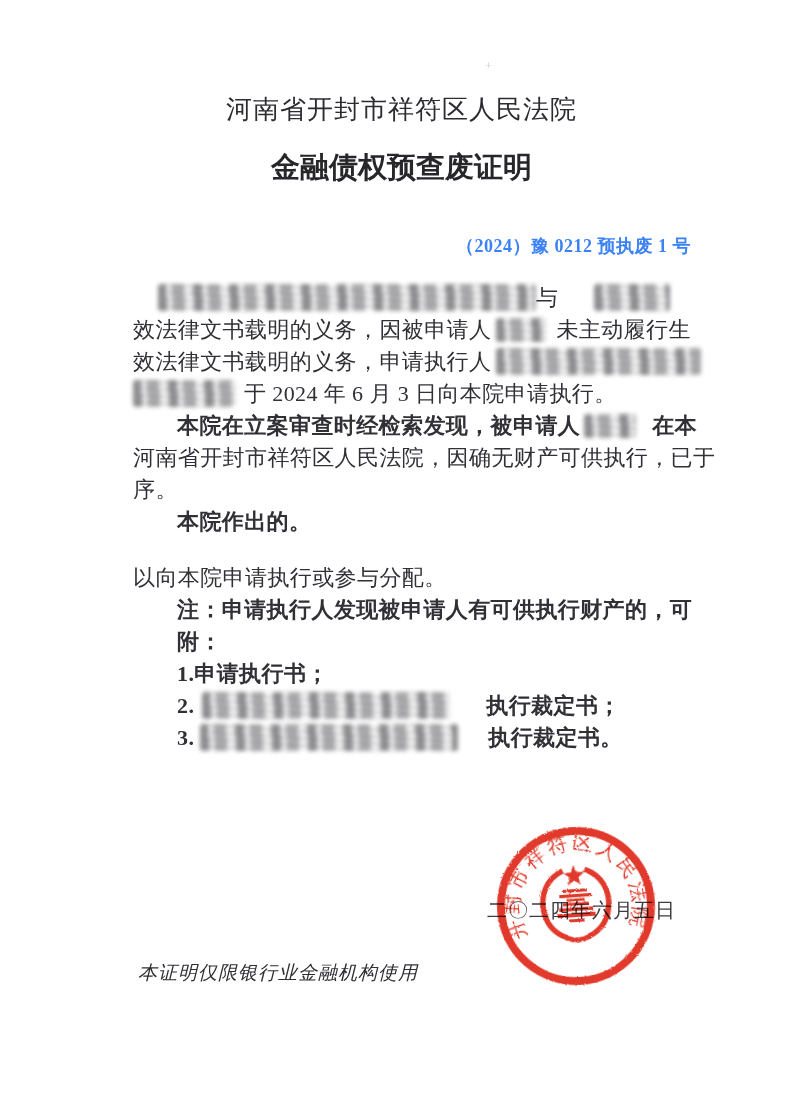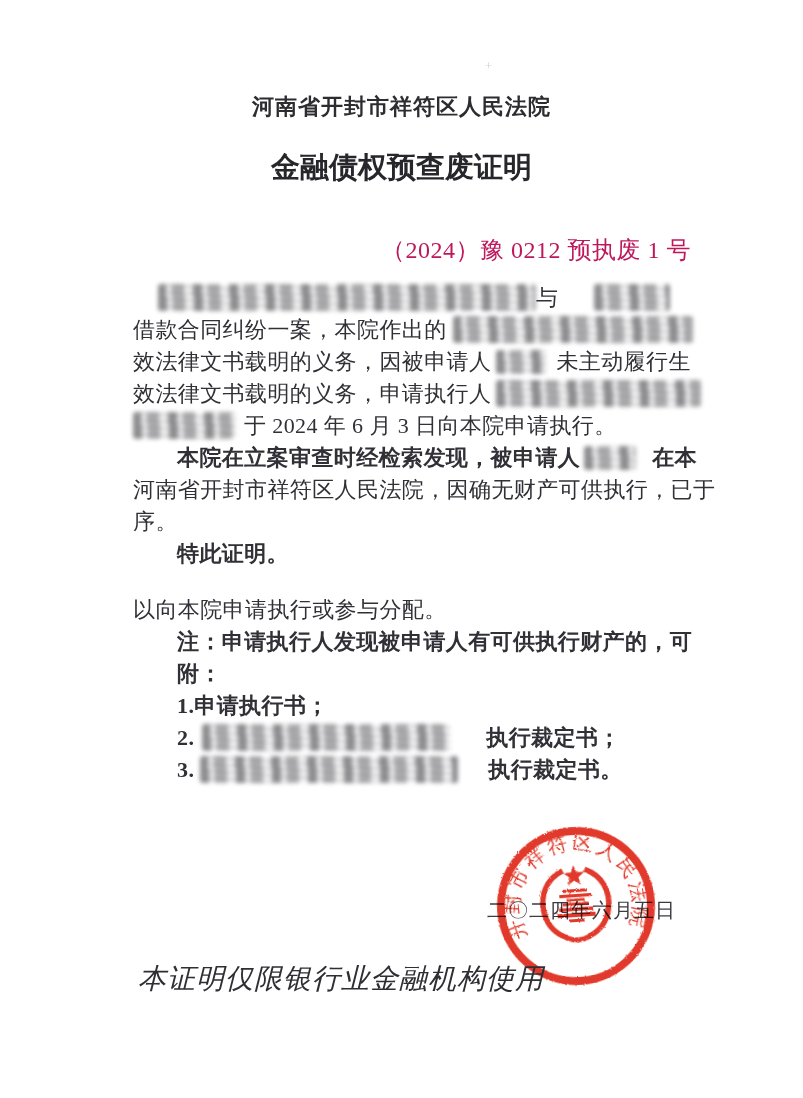--- a/index.html
+++ b/index.html
@@ -5,29 +5,29 @@
   html,body{margin:0;padding:0;background:#e9e9e9;}
   .page{
     position:relative;width:803px;height:1098px;margin:0 auto;
     background:#ffffff;overflow:hidden;
     font-family:"Liberation Serif","DejaVu Serif",serif;
     color:#2f2f34;
   }
   .reg-mark{position:absolute;left:485px;top:58px;font-size:13px;color:#9a9a9a;opacity:.45;}
   .court-name{
     position:absolute;top:92px;left:0;width:100%;text-align:center;
-    font-size:22px;font-weight:700;letter-spacing:1px;color:#2c2c31;
+    font-size:26px;font-weight:400;letter-spacing:1px;color:#2c2c31;
   }
   .doc-title{
     position:absolute;top:148px;left:0;width:100%;text-align:center;
     font-size:29px;font-weight:600;letter-spacing:0px;color:#26262b;
   }
   .case-number{
     position:absolute;top:234px;right:112px;
-    font-size:24px;letter-spacing:.5px;color:#be185d;
+    font-size:18px;letter-spacing:.5px;color:#3b82f6;font-weight:bold;
   }
   .body{
     position:absolute;top:282px;left:133px;width:572px;
     font-size:22px;letter-spacing:.4px;color:#303036;
   }
   .line{height:32px;line-height:32px;white-space:nowrap;}
   .line.indent{padding-left:44px;font-weight:bold;}
   .line.spacer{height:24px;}
   .t{display:inline-block;}
   .gap{display:inline-block;height:1px;vertical-align:middle;}
@@ -45,44 +45,43 @@
   .date-line{
     position:absolute;top:897px;left:487px;
     font-size:20px;letter-spacing:1px;color:#3b3b41;
   }
   .seal{
     position:absolute;left:482px;top:812px;
     mix-blend-mode:multiply;opacity:.93;filter:blur(.3px);
   }
   .footer{
     position:absolute;top:960px;left:138px;
-    font-size:28px;font-style:italic;letter-spacing:1px;color:#2e2e33;
+    font-size:19px;font-style:italic;letter-spacing:1px;color:#2e2e33;
   }
 </style>
 </head>
 <body>
 
 <div class="page">
 
   <div class="reg-mark">+</div>
 
   <div class="court-name">河南省开封市祥符区人民法院</div>
   <div class="doc-title">金融债权预查废证明</div>
   <div class="case-number">（2024）豫 0212 预执废 1 号</div>
 
   <div class="body" id="bodyLines">
       <div class="line"><span class="gap" style="width: 25px;"></span><span class="redact tall" style="width: 378px;"></span><span class="t">与</span><span class="gap" style="width: 36px;"></span><span class="redact tall" style="width: 76px;"></span></div>
-      <div class="line"><span class="t">借款合同纠纷一案，本院作出的</span><span class="gap" style="width: 6px;"></span><span class="redact tall" style="width: 240px;"></span></div>
       <div class="line"><span class="t">效法律文书载明的义务，因被申请人</span><span class="gap" style="width: 5px;"></span><span class="redact" style="width: 50px;"></span><span class="gap" style="width: 10px;"></span><span class="t">未主动履行生</span></div>
       <div class="line"><span class="t">效法律文书载明的义务，申请执行人</span><span class="gap" style="width: 5px;"></span><span class="redact tall" style="width: 205px;"></span></div>
       <div class="line"><span class="redact tall" style="width: 103px;"></span><span class="gap" style="width: 8px;"></span><span class="t">于 2024 年 6 月 3 日向本院申请执行。</span></div>
       <div class="line indent"><span class="t">本院在立案审查时经检索发现，被申请人</span><span class="gap" style="width: 4px;"></span><span class="redact" style="width: 52px;"></span><span class="gap" style="width: 16px;"></span><span class="t">在本</span></div>
       <div class="line"><span class="t">河南省开封市祥符区人民法院，因确无财产可供执行，已于</span></div>
       <div class="line"><span class="t">序。</span></div>
-      <div class="line indent"><span class="t">特此证明。</span></div>
+      <div class="line indent"><span class="t">本院作出的。</span></div>
       <div class="line spacer"></div>
       <div class="line"><span class="t">以向本院申请执行或参与分配。</span></div>
       <div class="line indent"><span class="t">注：申请执行人发现被申请人有可供执行财产的，可</span></div>
       <div class="line indent"><span class="t">附：</span></div>
       <div class="line indent"><span class="t">1.申请执行书；</span></div>
       <div class="line indent"><span class="t">2.</span><span class="gap" style="width: 8px;"></span><span class="redact tall" style="width: 248px;"></span><span class="gap" style="width: 36px;"></span><span class="t">执行裁定书；</span></div>
       <div class="line indent"><span class="t">3.</span><span class="gap" style="width: 6px;"></span><span class="redact tall" style="width: 258px;"></span><span class="gap" style="width: 30px;"></span><span class="t">执行裁定书。</span></div>
     </div>
 
   <div class="date-line">二〇二四年六月五日</div>

